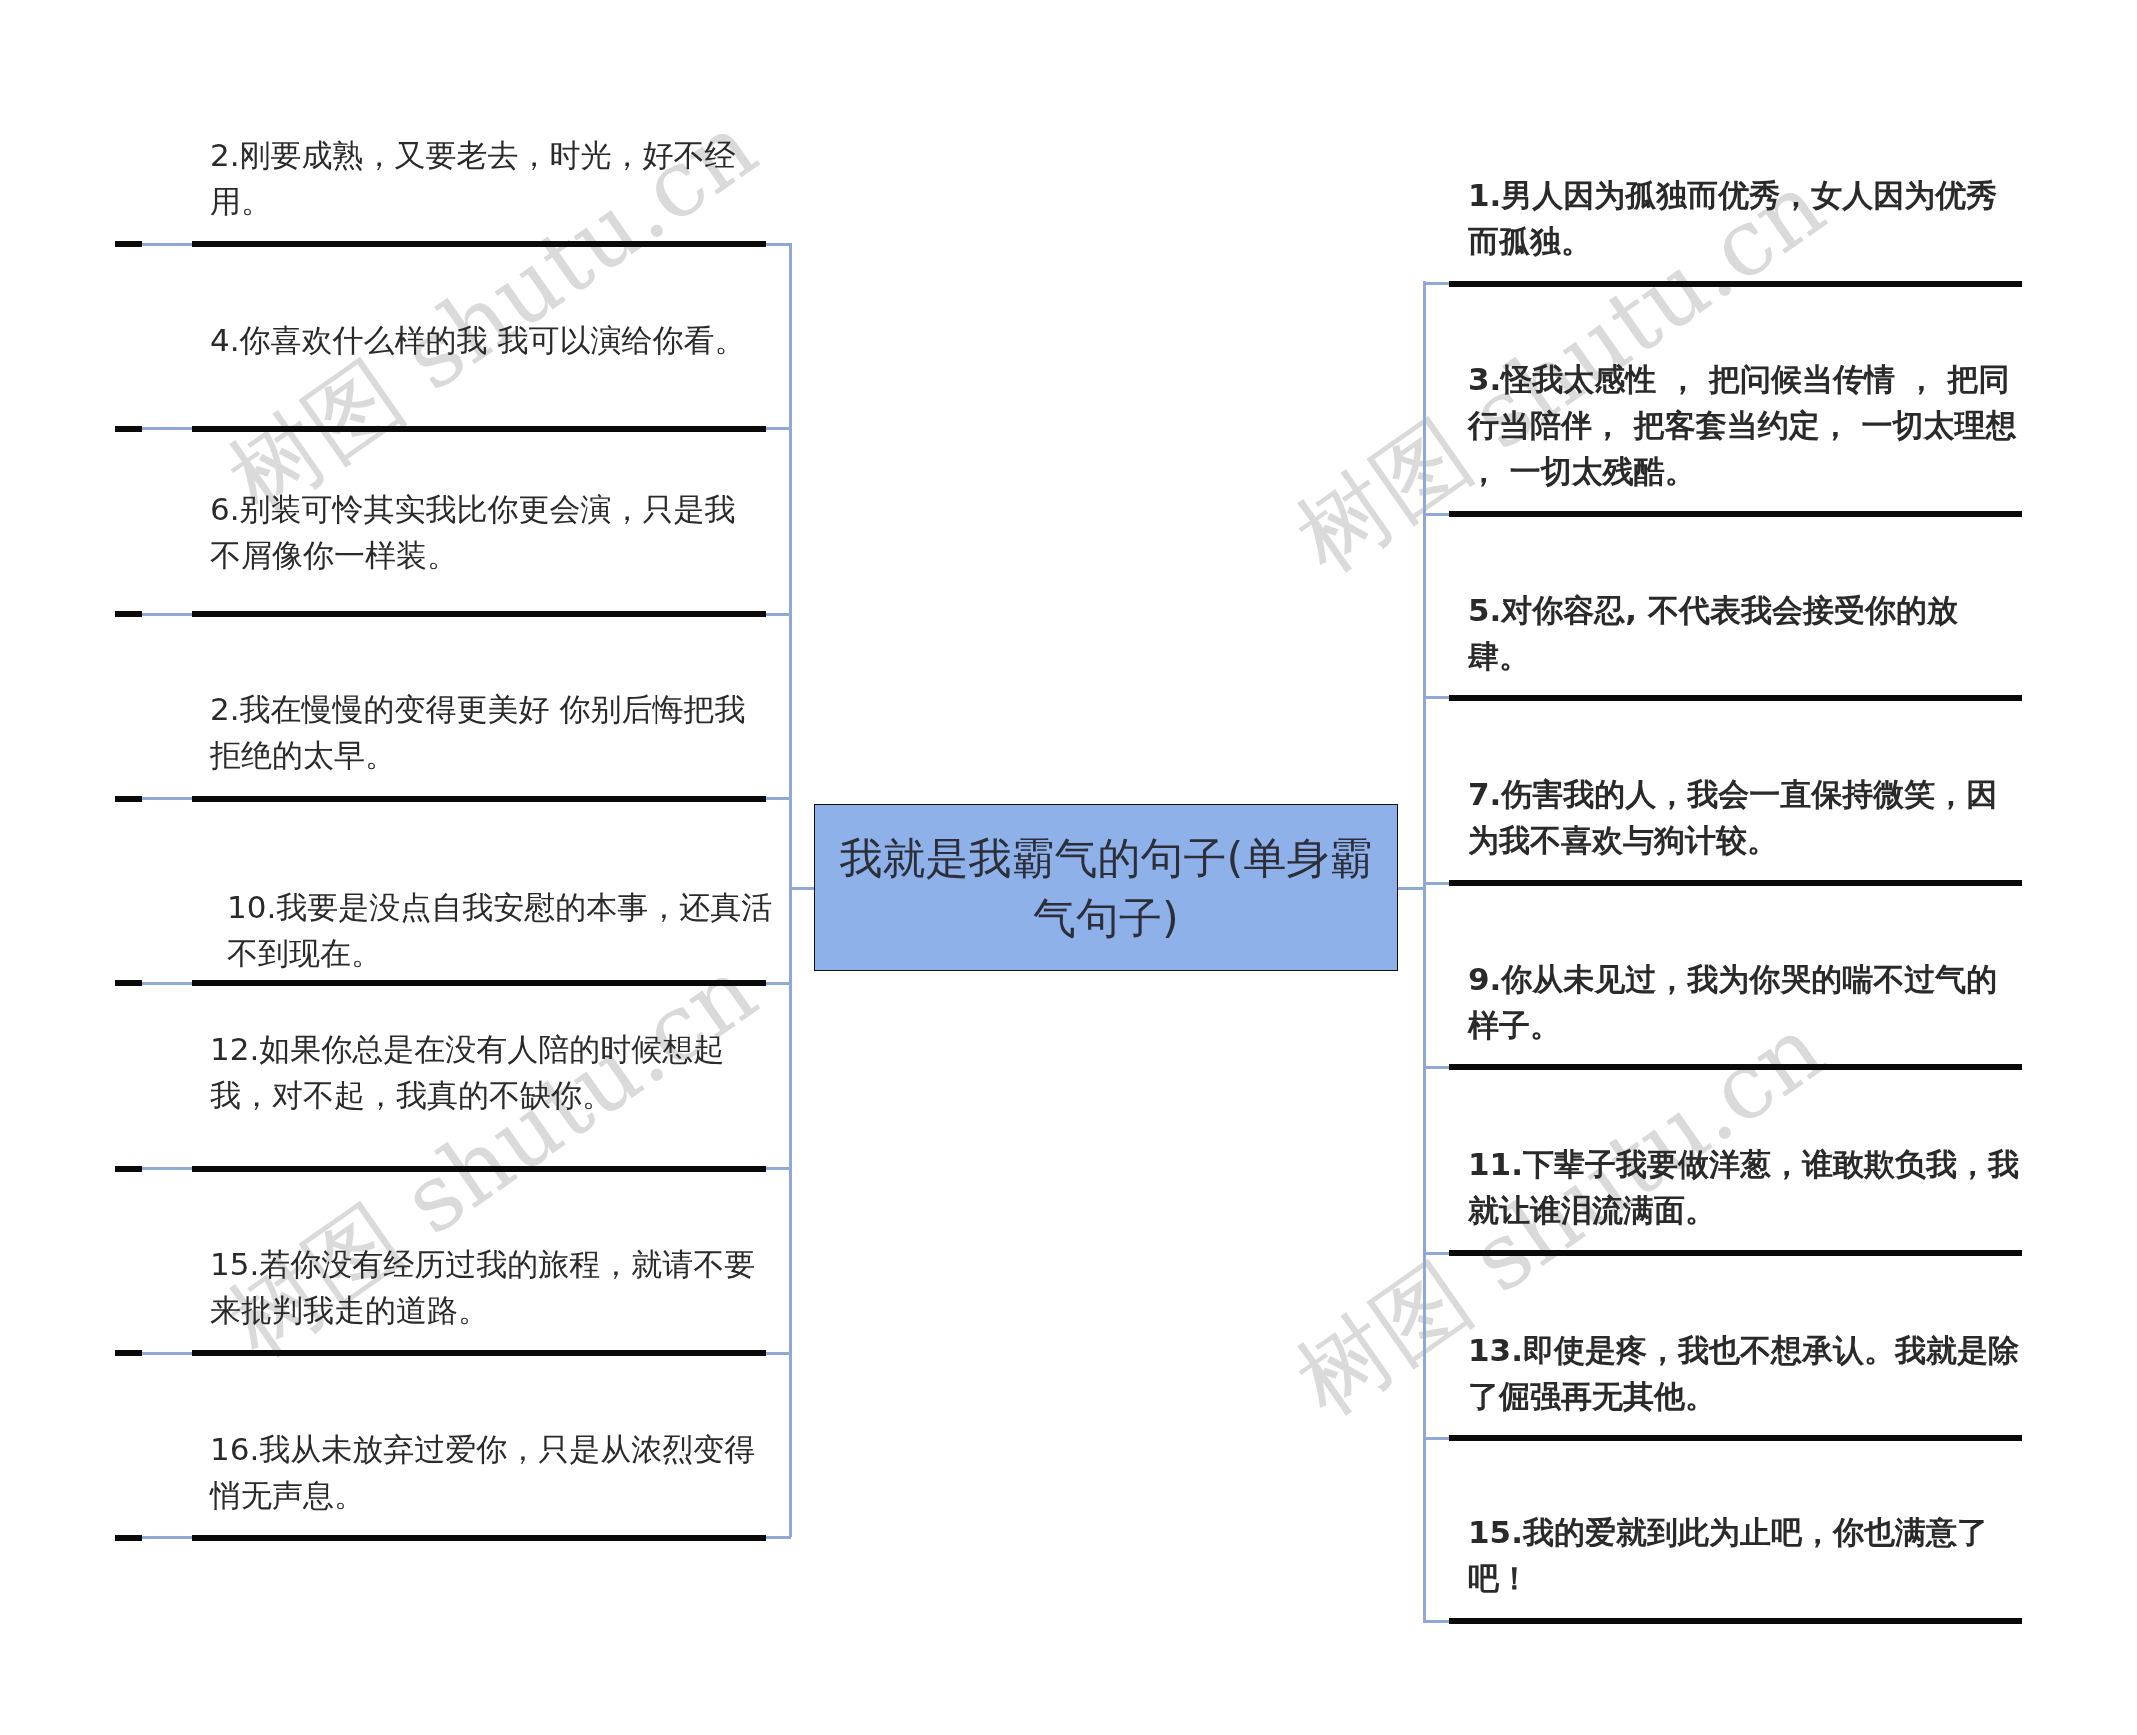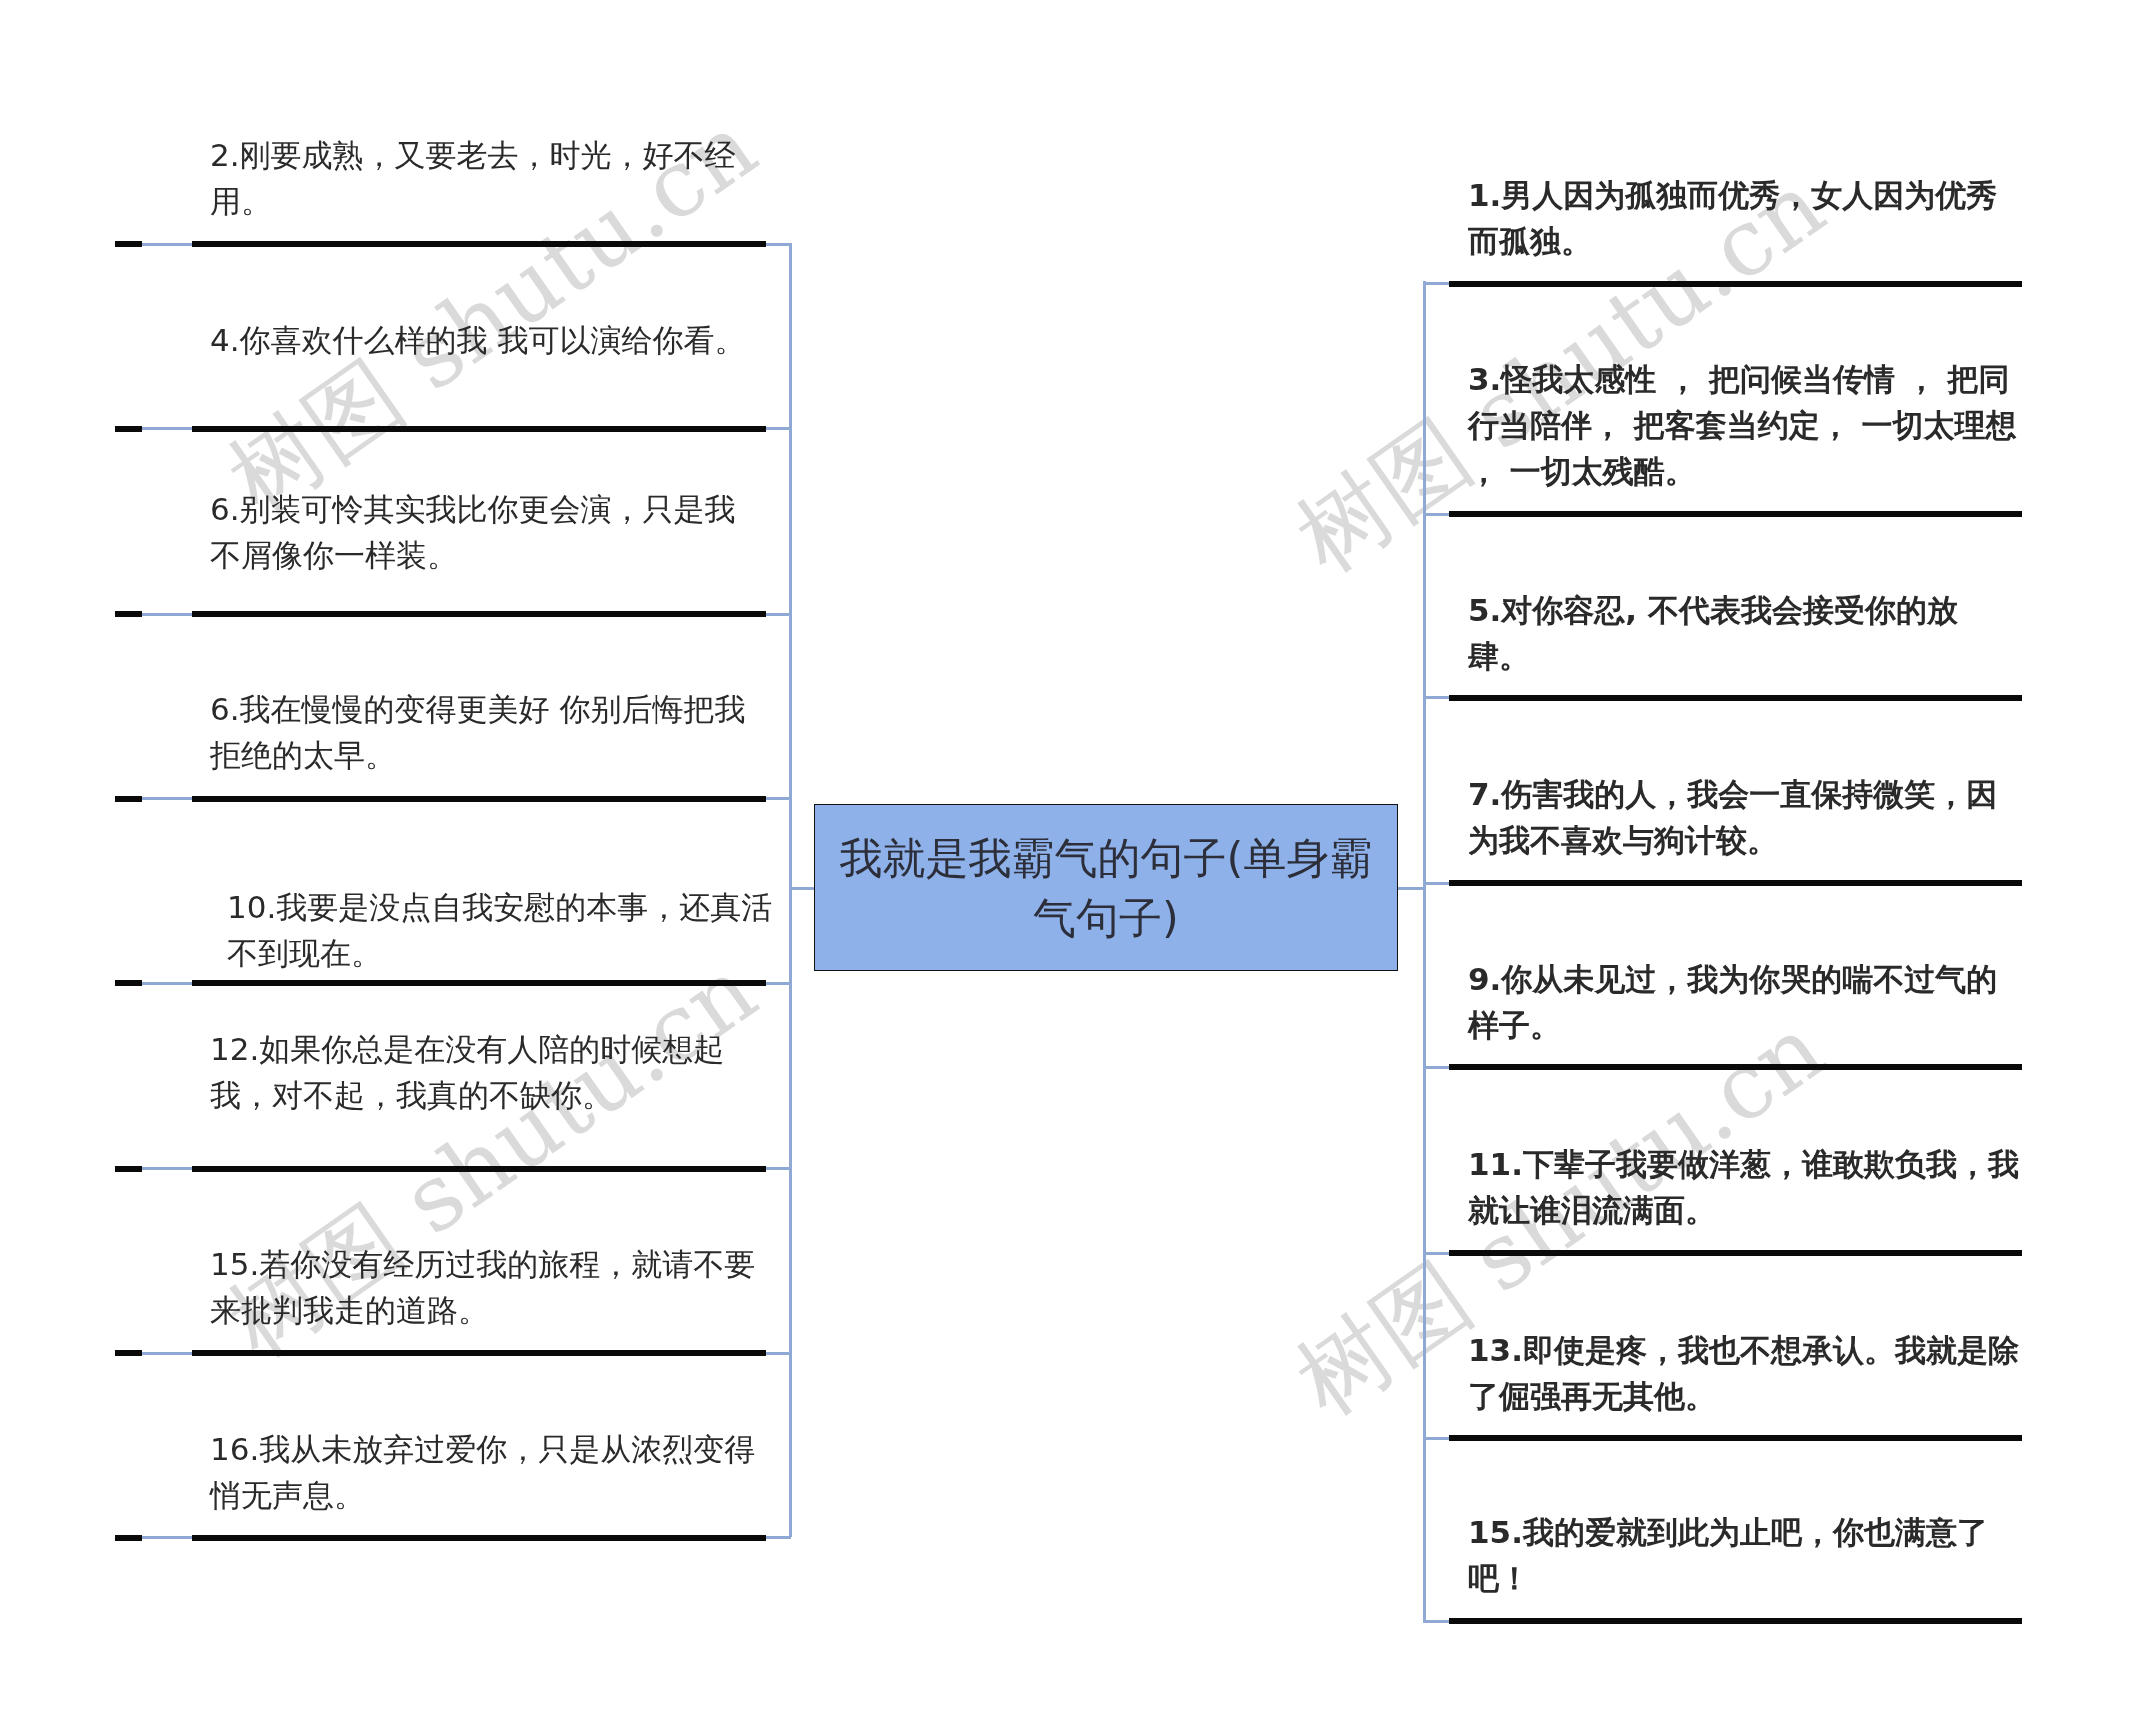--- a/index.html
+++ b/index.html
@@ -53,21 +53,21 @@
     <div class="hconn" style="left:766px; top:427px; width:25px;"></div>
   </div>
   <div>
     <div class="node-text" style="top:486px;">6.别装可怜其实我比你更会演，只是我不屑像你一样装。</div>
     <div class="stub" style="left:115px; top:611px; width:27px;"></div>
     <div class="hconn" style="left:142px; top:613px; width:50px;"></div>
     <div class="bar" style="left:192px; top:611px; width:574px;"></div>
     <div class="hconn" style="left:766px; top:613px; width:25px;"></div>
   </div>
   <div>
-    <div class="node-text" style="top:686px;">6.我在慢慢的变得更美好 你别后悔把我拒绝的太早。</div>
+    <div class="node-text" style="top:686px;">2.我在慢慢的变得更美好 你别后悔把我拒绝的太早。</div>
     <div class="stub" style="left:115px; top:796px; width:27px;"></div>
     <div class="hconn" style="left:142px; top:797px; width:50px;"></div>
     <div class="bar" style="left:192px; top:796px; width:574px;"></div>
     <div class="hconn" style="left:766px; top:797px; width:25px;"></div>
   </div>
   <div>
     <div class="node-text" style="top:884px;margin-left:17px;">10.我要是没点自我安慰的本事，还真活不到现在。</div>
     <div class="stub" style="left:115px; top:980px; width:27px;"></div>
     <div class="hconn" style="left:142px; top:982px; width:50px;"></div>
     <div class="bar" style="left:192px; top:980px; width:574px;"></div>

